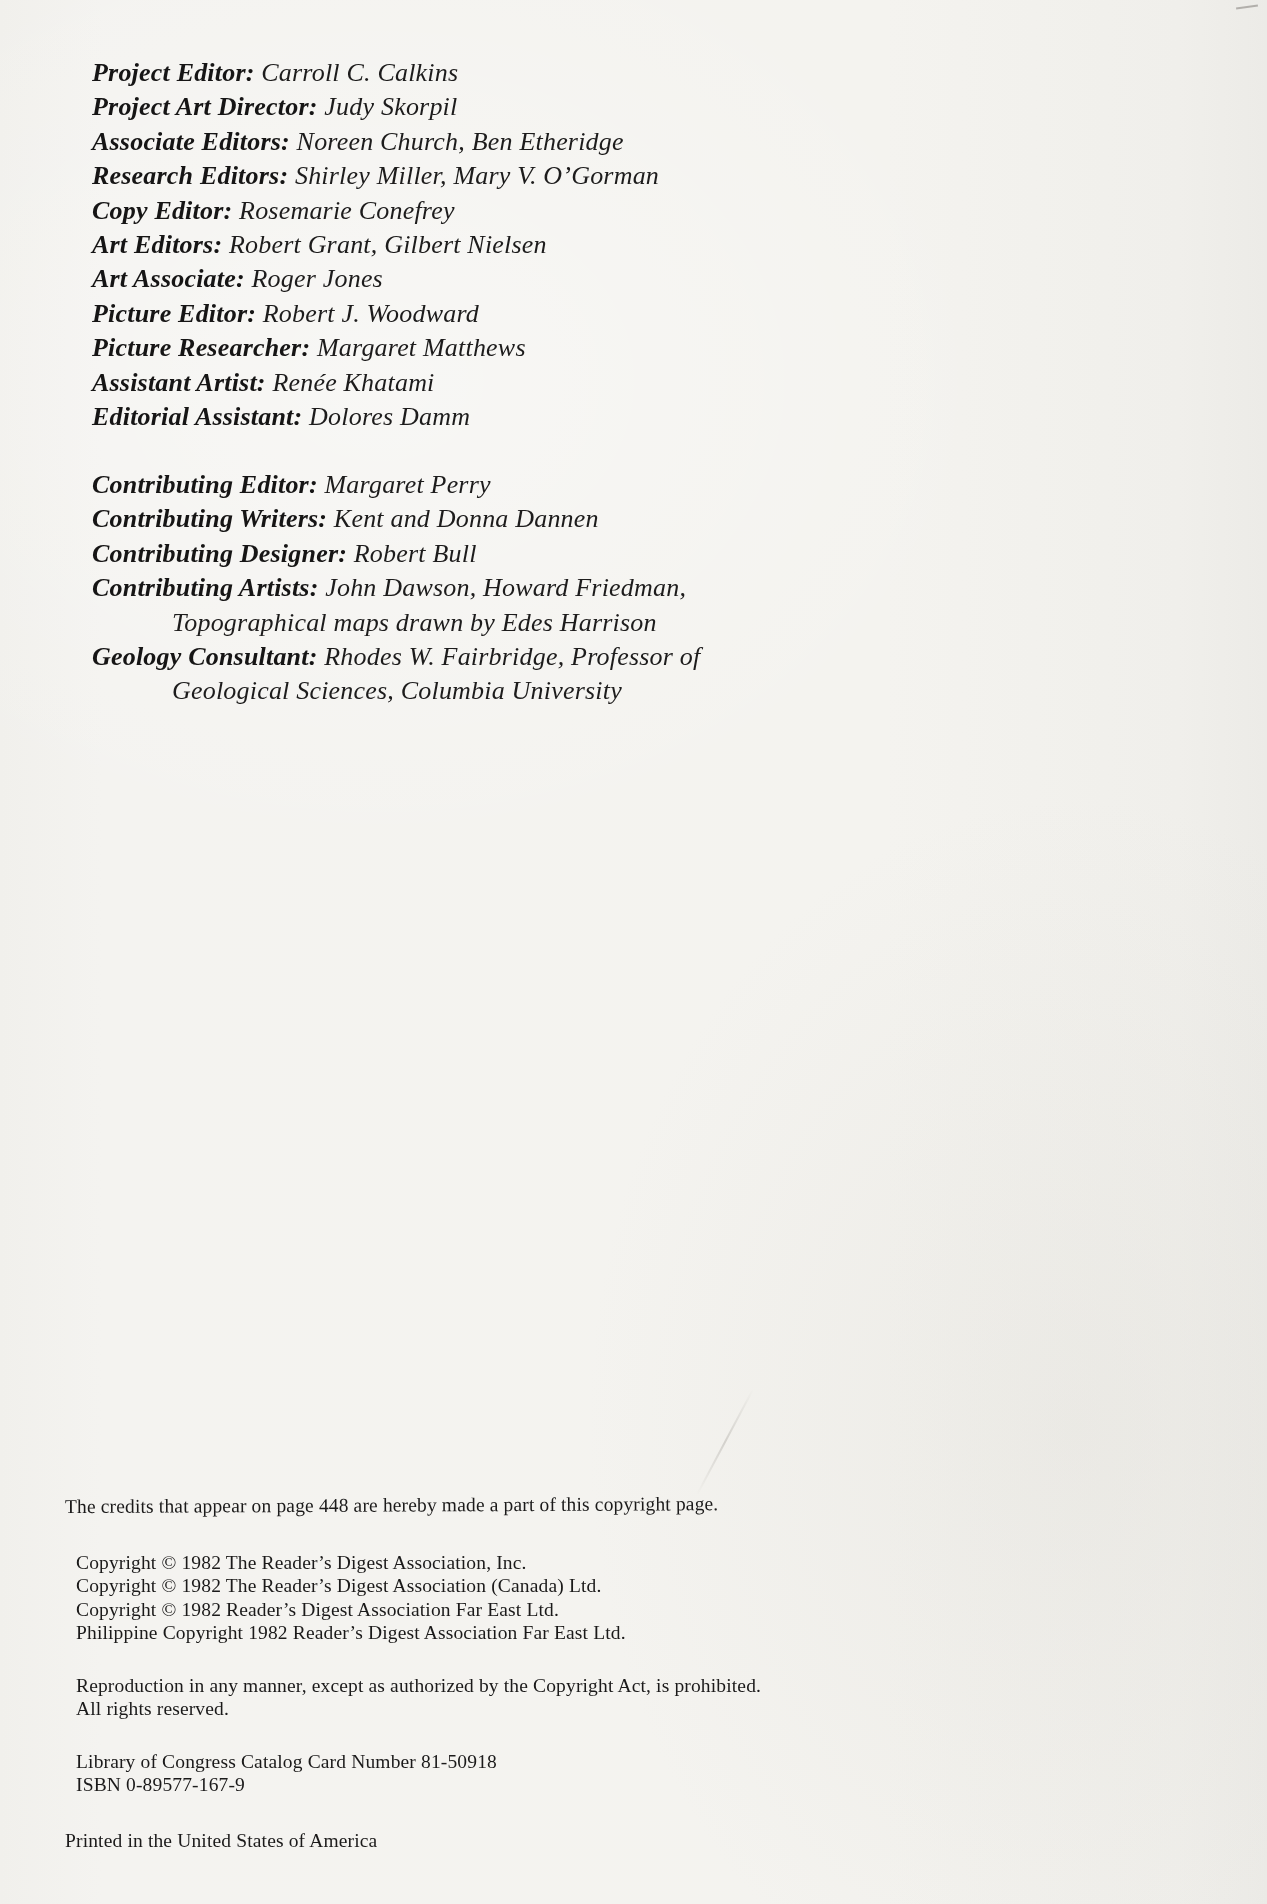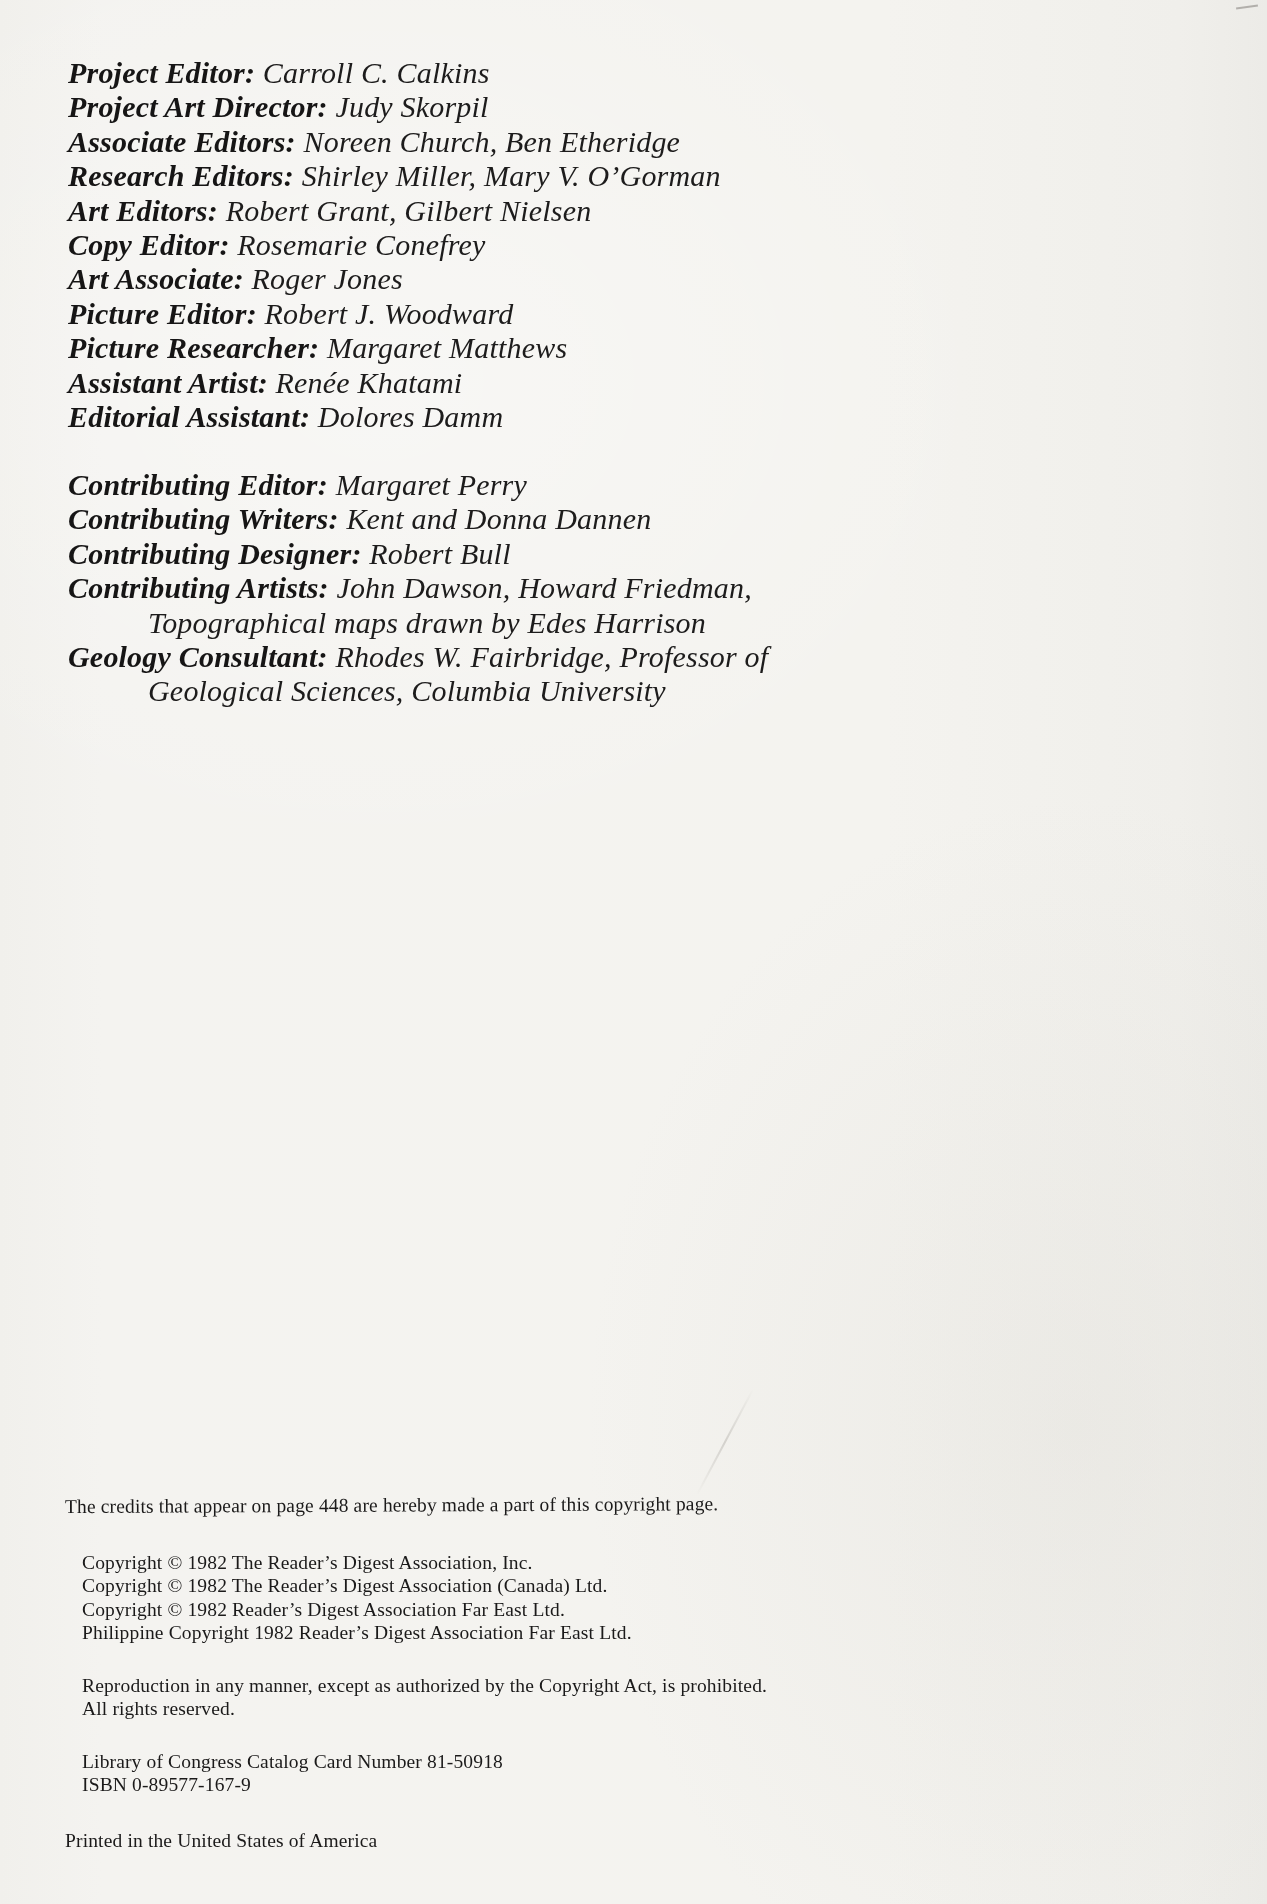--- a/index.html
+++ b/index.html
@@ -34,22 +34,22 @@
   }
   .crease.tick {
     width: 22px; height: 2px;
     left: 1236px; top: 6px;
     transform: rotate(-8deg);
     background: rgba(90,86,80,0.4);
   }
 
   .credits-block {
     position: absolute;
-    left: 68px;
-    font-size: 30px;
+    left: 92px;
+    font-size: 26px;
     line-height: 34.4px;
     font-style: italic;
     letter-spacing: 0.2px;
   }
   #staff-block  { top: 56px;  width: 960px; }
   #contrib-block{ top: 468px; width: 1020px; }
 
   .credit-line { white-space: nowrap; }
   .credit-label {
     font-weight: 700;
@@ -63,21 +63,21 @@
     position: absolute;
     left: 65px;
     top: 1495px;
     width: 1080px;
     font-size: 19.5px;
     line-height: 23.5px;
     font-style: normal;
     color: #1b1a1a;
     letter-spacing: 0.15px;
   }
-  .para { margin: 0 0 0 17px; }
+  .para { margin: 0 0 0 11px; }
   .gap-lg { height: 32px; }
   .gap-md { height: 29px; }
   .plain-line { white-space: nowrap; }
   #credits-note { transform: rotate(-0.25deg); transform-origin: left center; }
 </style>
 </head>
 <body>
 
 <div id="scan-page">
 
@@ -100,30 +100,30 @@
         <span class="credit-label">Associate Editors:</span>
         <span class="credit-value">Noreen Church, Ben Etheridge</span>
       </div>
 
       <div class="credit-line">
         <span class="credit-label">Research Editors:</span>
         <span class="credit-value">Shirley Miller, Mary V. O’Gorman</span>
       </div>
 
       <div class="credit-line">
+        <span class="credit-label">Copy Editor:</span>
+        <span class="credit-value">Rosemarie Conefrey</span>
+      </div>
+
+      <div class="credit-line">
         <span class="credit-label">Art Editors:</span>
         <span class="credit-value">Robert Grant, Gilbert Nielsen</span>
       </div>
 
       <div class="credit-line">
-        <span class="credit-label">Copy Editor:</span>
-        <span class="credit-value">Rosemarie Conefrey</span>
-      </div>
-
-      <div class="credit-line">
         <span class="credit-label">Art Associate:</span>
         <span class="credit-value">Roger Jones</span>
       </div>
 
       <div class="credit-line">
         <span class="credit-label">Picture Editor:</span>
         <span class="credit-value">Robert J. Woodward</span>
       </div>
 
       <div class="credit-line">

